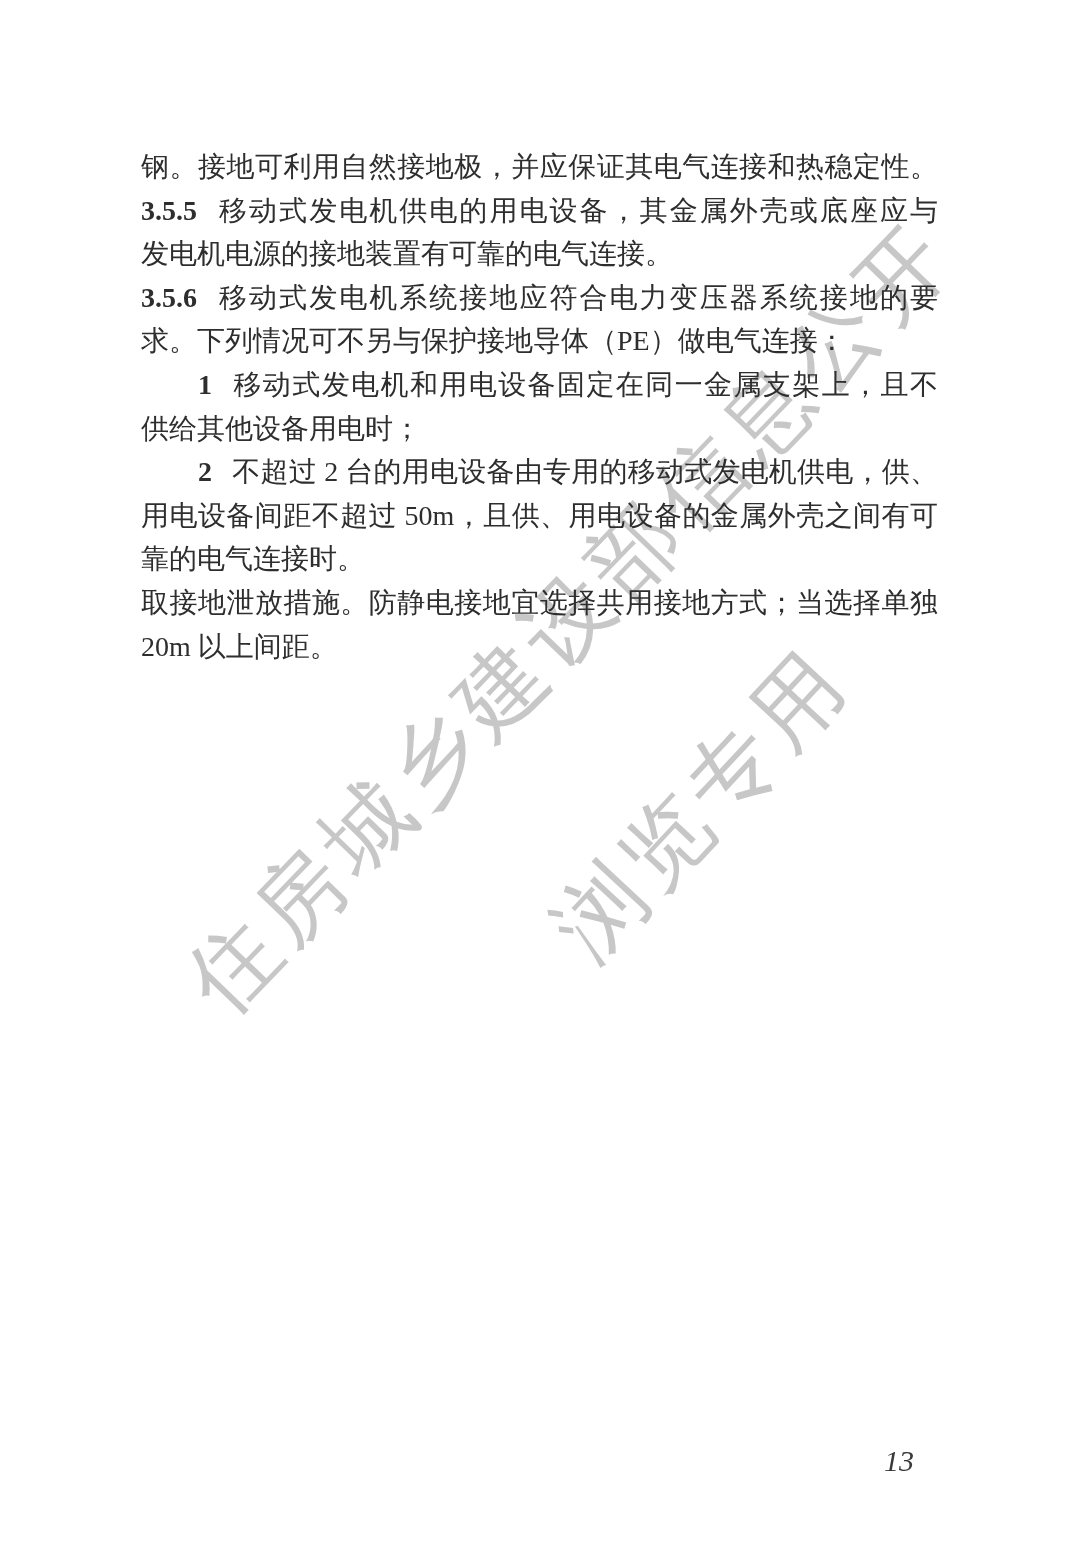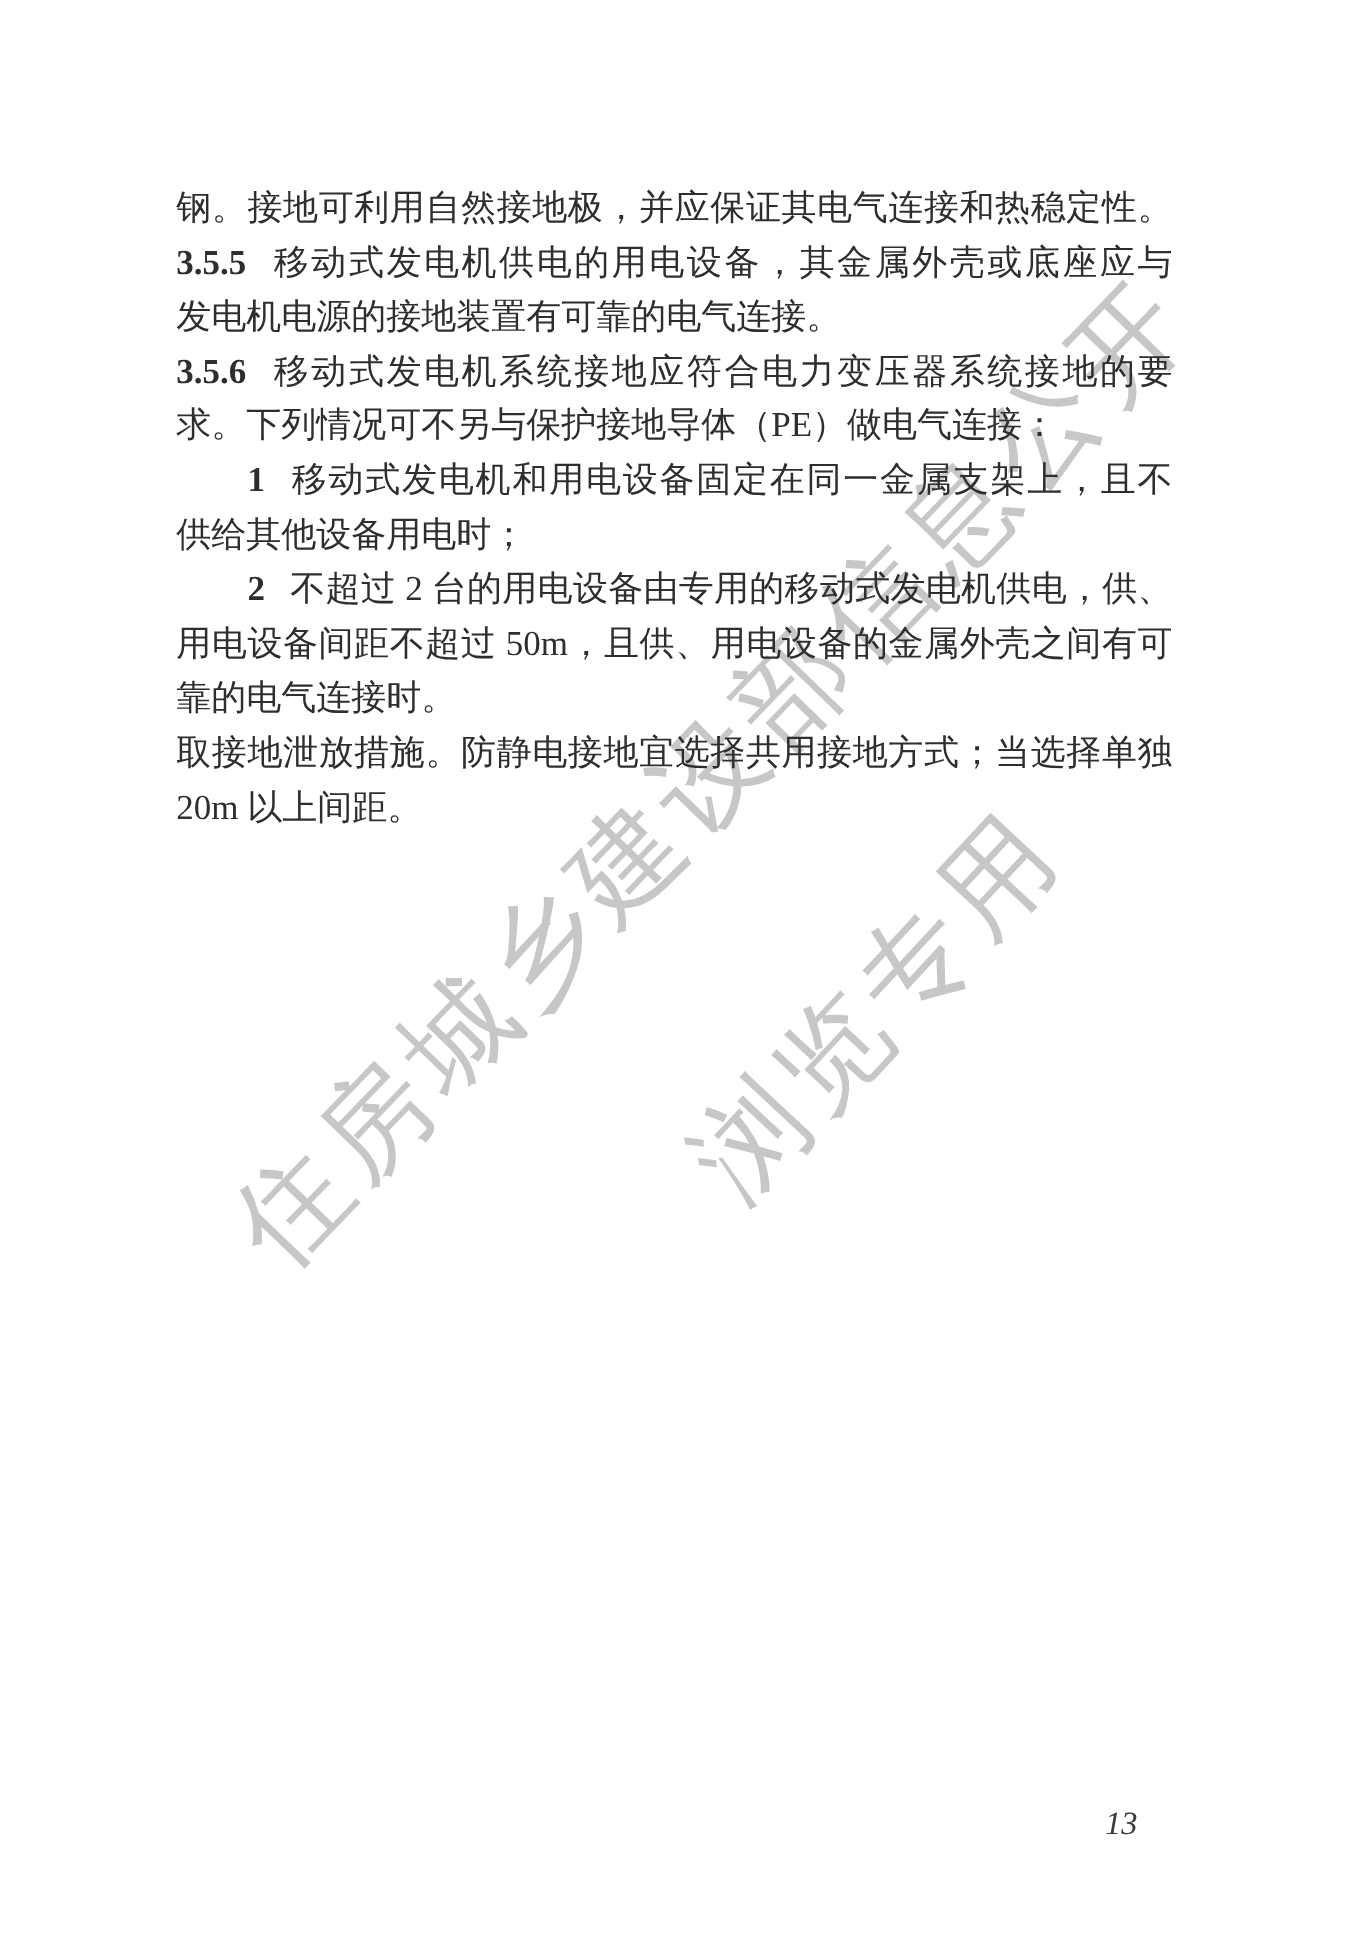--- a/index.html
+++ b/index.html
@@ -64,21 +64,21 @@
   }
   .num {
     font-weight: 700;
     margin-right: 20px;
   }
   
   .pagenum {
     position: absolute;
     left: 884px;
     top: 1444px;
-    font-size: 26px;
+    font-size: 30px;
     font-style: italic;
     color: #3a3a3a;
     z-index: 2;
   }
 </style>
 </head>
 <body>
 
 <div class="page">
 

